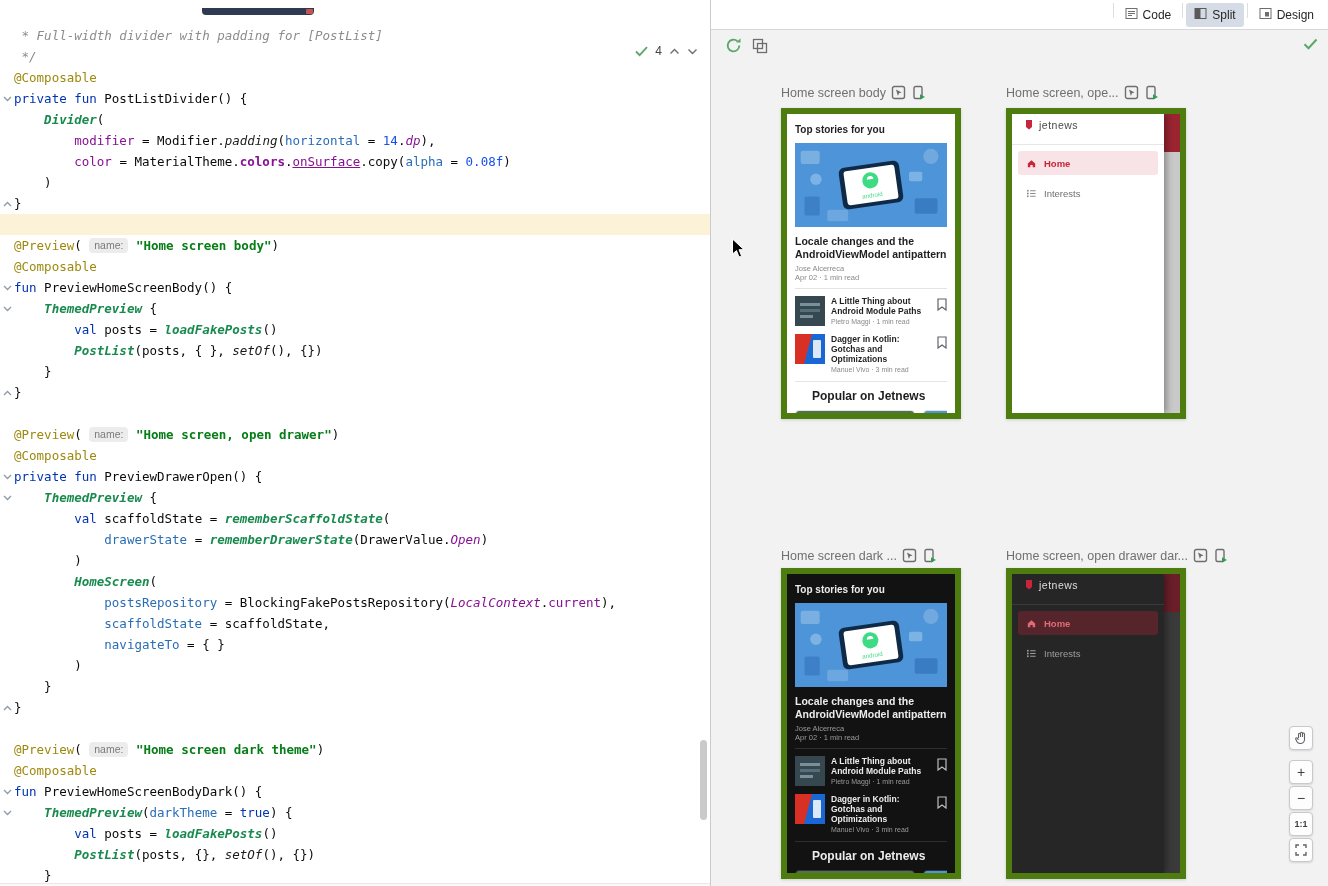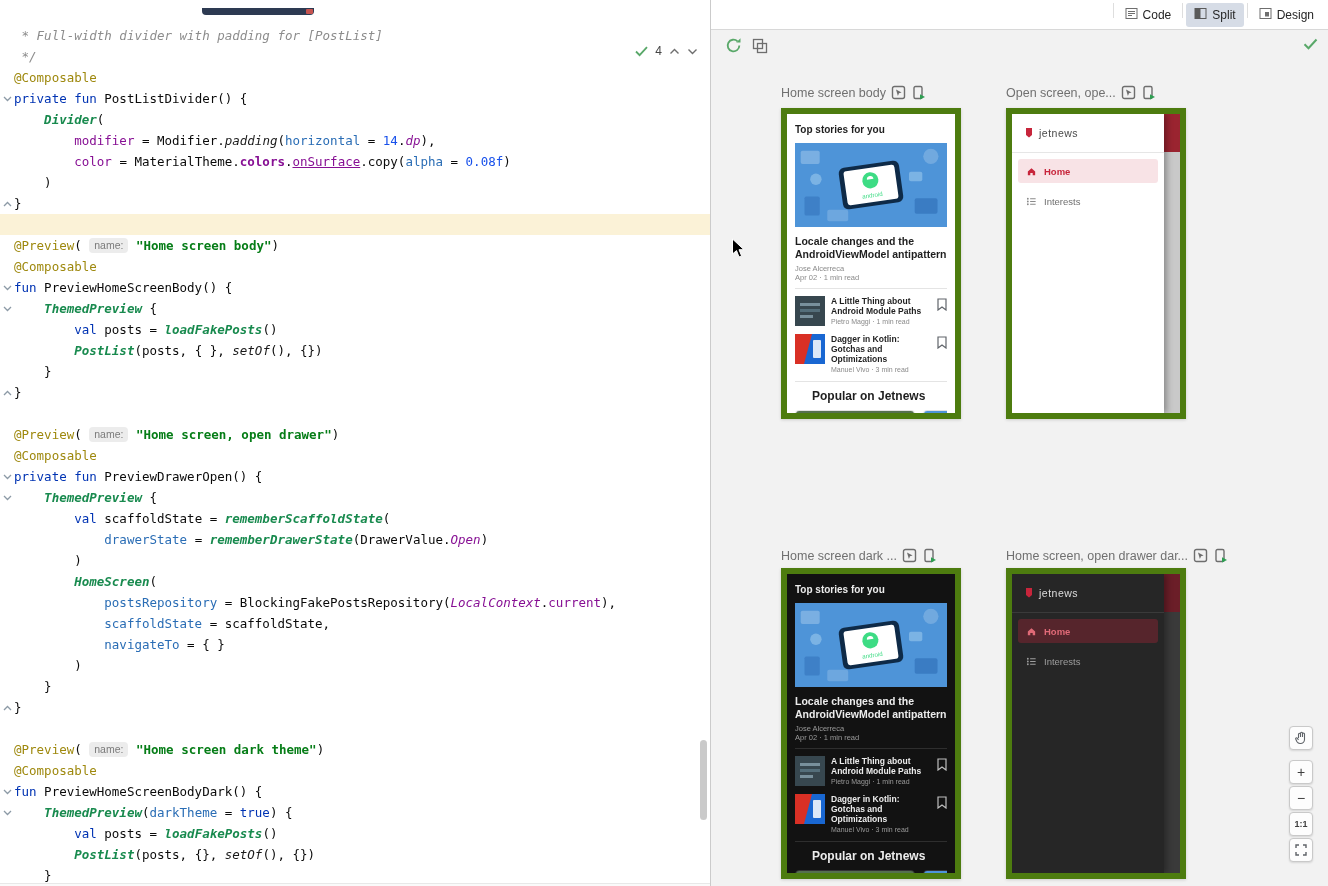--- a/index.html
+++ b/index.html
@@ -77,21 +77,21 @@
   .jn-popmeta{font-size:6.5px;line-height:8px;color:#8A8A8A;margin-top:2px}
 
   
   .jn-drawercard{position:relative;width:100%;height:100%;background:#E9E9E9}
   .jn-drawercard.dk{background:#121212}
   .jn-behind{position:absolute;right:0;top:0;bottom:0;width:26px;display:flex;flex-direction:column}
   .jn-appbar{height:38px;background:#9A2430}
   .jn-behindbody{flex:1;background:#C9C9C9}
   .jn-drawercard.dk .jn-appbar{background:#6B1E28}
   .jn-drawercard.dk .jn-behindbody{background:#3A3A3A}
-  .jn-drawer{position:absolute;left:0;top:0;bottom:0;width:152px;background:#fff;box-shadow:3px 0 6px rgba(0,0,0,.3);padding-top:10px}
+  .jn-drawer{position:absolute;left:0;top:0;bottom:0;width:152px;background:#fff;box-shadow:3px 0 6px rgba(0,0,0,.3);padding-top:2px}
   .jn-drawercard.dk .jn-drawer{background:#262626}
   .jn-logo{display:flex;align-items:center;gap:5px;padding:0 12px 10px}
   .jn-logoname{font-size:10.5px;letter-spacing:.5px;color:#4A4A4A}
   .jn-drawercard.dk .jn-logoname{color:#DDDDDD}
   .jn-ddiv{border-top:1px solid #E6E6E6}
   .jn-drawercard.dk .jn-ddiv{border-top-color:#3A3A3A}
   .jn-item{height:24px;margin:6px 6px 0;display:flex;align-items:center;gap:7px;padding:0 8px;border-radius:3px;font-size:9.5px;color:#6F6F6F}
   .jn-item.act{background:rgba(199,37,59,.13);color:#C7253B;font-weight:bold}
   .jn-drawercard.dk .jn-item{color:#9E9E9E}
   .jn-drawercard.dk .jn-item.act{background:rgba(199,37,59,.30);color:#E06A77}
@@ -291,21 +291,21 @@
         </svg>
       </span>
     <span class="picon">
         <svg width="15" height="15" viewBox="0 0 15 15">
           <rect x="3" y="1.5" width="8" height="12" rx="1.5" fill="none" stroke="#6E6E6E" stroke-width="1.4"></rect>
           <path d="M9 9.3 L14 11.9 L9 14.5 Z" fill="#2E9E52"></path>
         </svg>
       </span>
   </div>
   <div class="plabel" style="left:295px;top:84px">
-    <span class="plabel-text">Open screen, ope...</span>
+    <span class="plabel-text">Home screen, ope...</span>
     <span class="picon">
         <svg width="15" height="15" viewBox="0 0 15 15">
           <rect x="1.5" y="1.5" width="12" height="12" rx="2" fill="none" stroke="#6E6E6E" stroke-width="1.4"></rect>
           <path d="M5 4.6 L10.6 7.4 L8 8.2 L6.9 11 Z" fill="#6E6E6E"></path>
         </svg>
       </span>
     <span class="picon">
         <svg width="15" height="15" viewBox="0 0 15 15">
           <rect x="3" y="1.5" width="8" height="12" rx="1.5" fill="none" stroke="#6E6E6E" stroke-width="1.4"></rect>
           <path d="M9 9.3 L14 11.9 L9 14.5 Z" fill="#2E9E52"></path>

